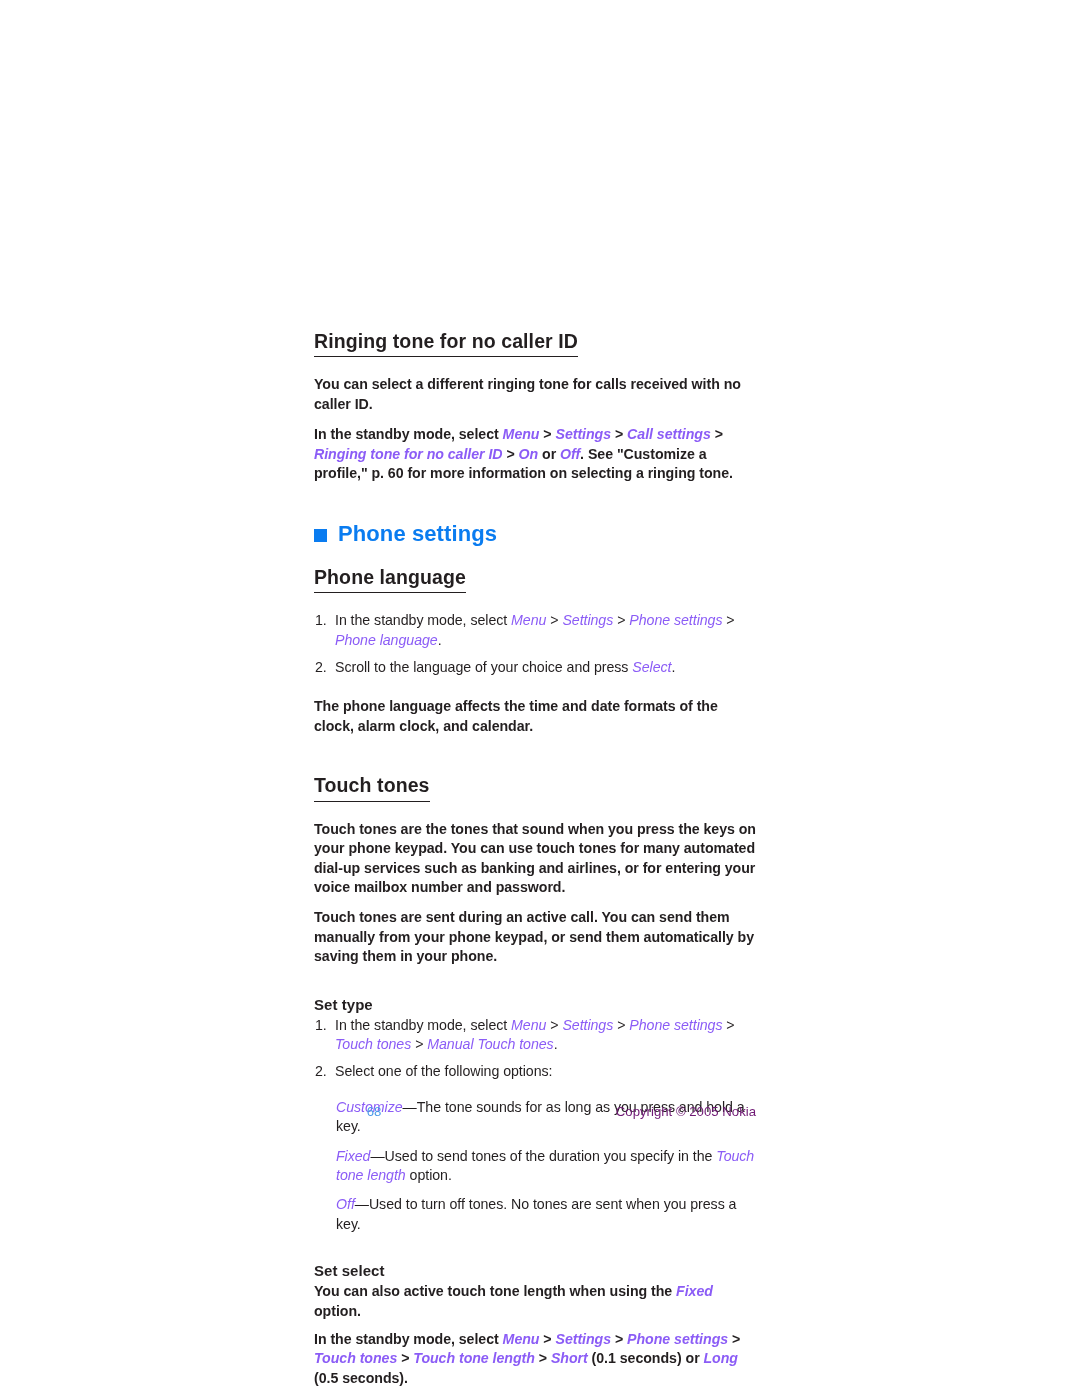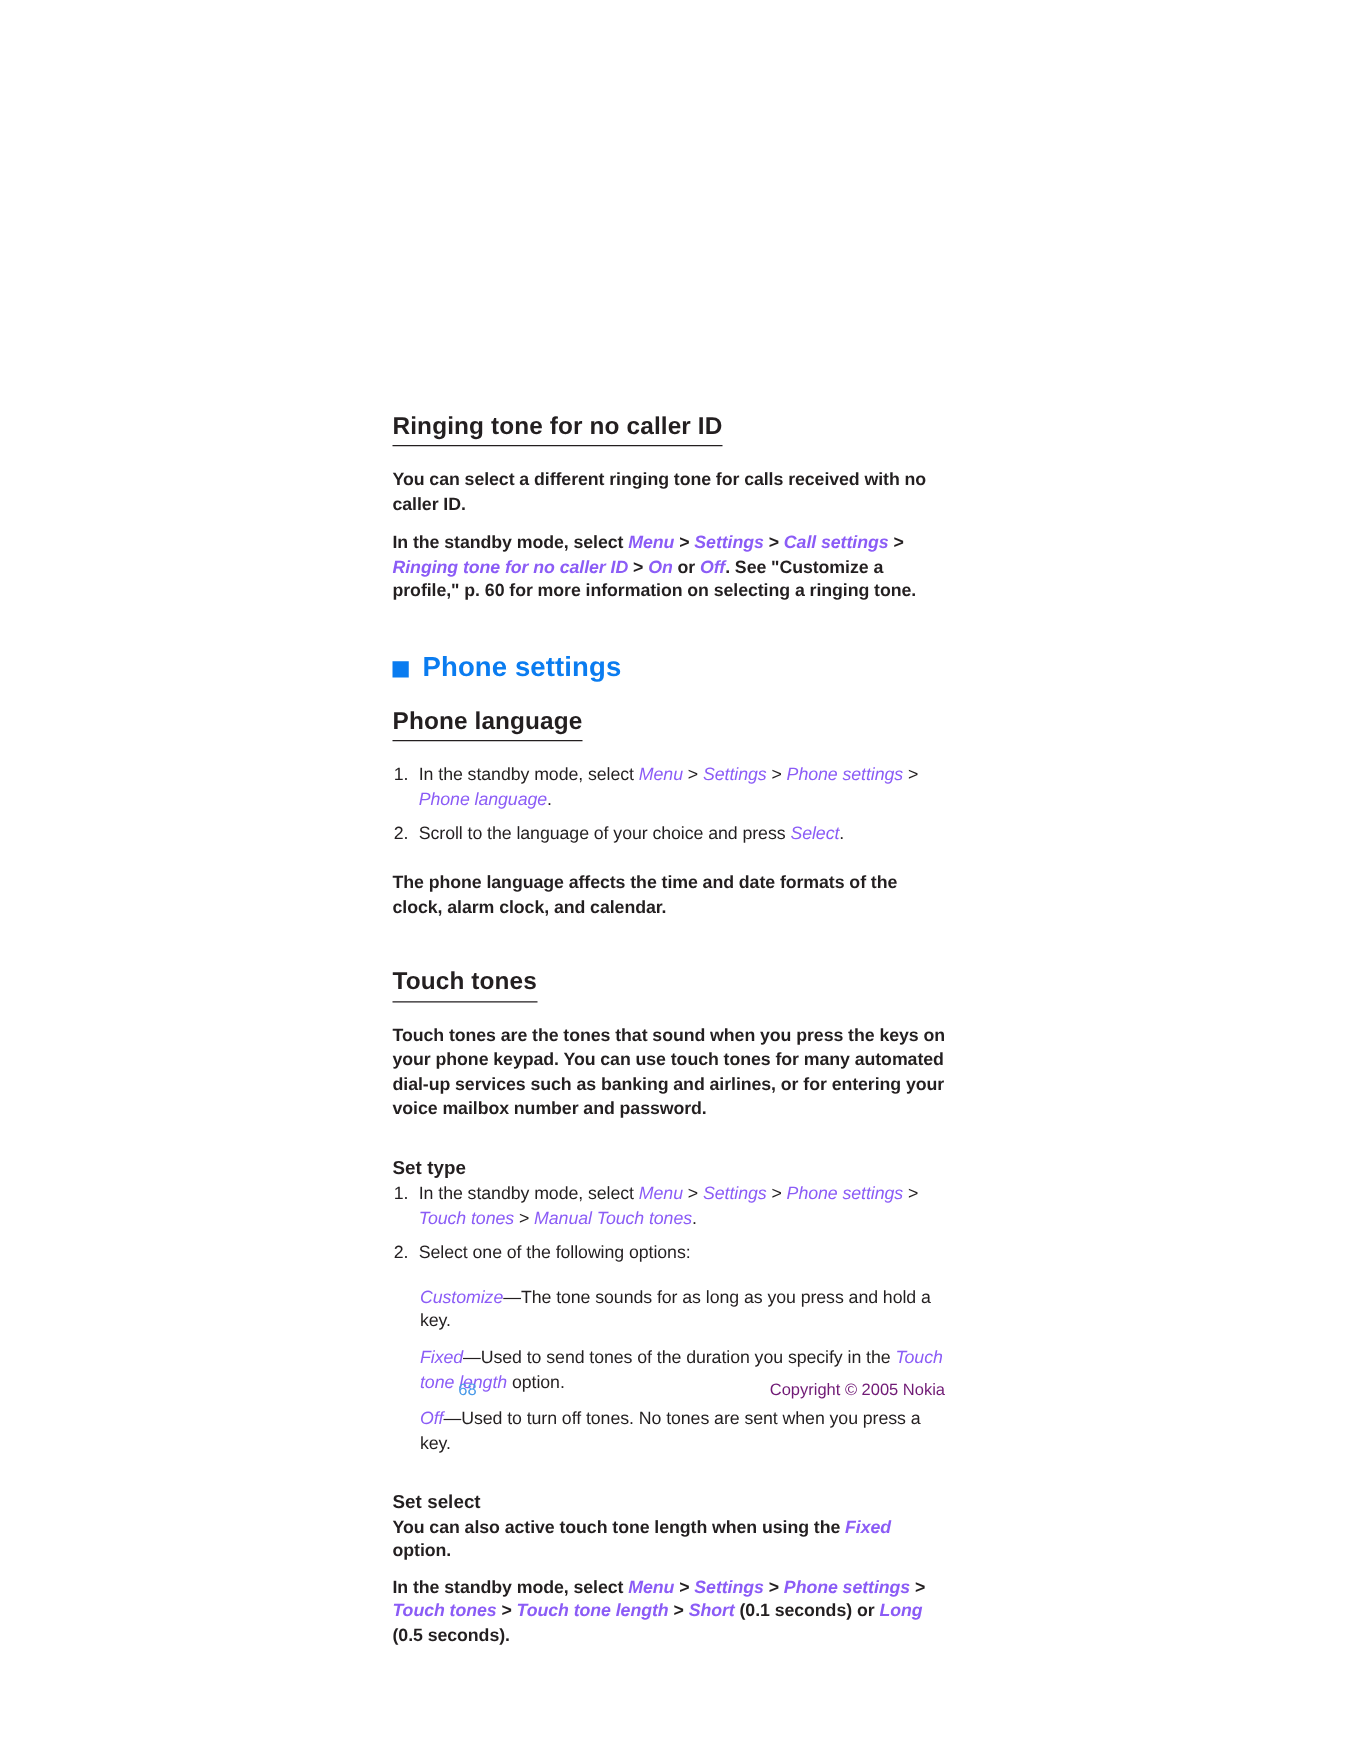--- a/index.html
+++ b/index.html
@@ -203,20 +203,21 @@
 
     <p class="doc-p">The phone language affects the time and date formats of the clock, alarm clock, and calendar.</p>
 
     <div class="gap-lg"></div>
 
     <div class="h2-wrap">
       <h2 class="doc-h2">Touch tones</h2>
     </div>
 
     <p class="doc-p">Touch tones are the tones that sound when you press the keys on your phone keypad. You can use touch tones for many automated dial-up services such as banking and airlines, or for entering your voice mailbox number and password.</p>
+    <p class="doc-p">Touch tones are sent during an active call. You can send them manually from your phone keypad, or send them automatically by saving them in your phone.</p>
 
     <div class="gap-md"></div>
 
     <h3 class="doc-h3">Set type</h3>
 
     <ol class="doc-ol">
       <li>
         <span class="num">1.</span><span>In the standby mode, select </span><span class="ui">Menu</span><span class="sep"> &gt; </span><span class="ui">Settings</span><span class="sep"> &gt; </span><span class="ui">Phone settings</span><span class="sep"> &gt; </span><span class="ui">Touch tones</span><span class="sep"> &gt; </span><span class="ui">Manual Touch tones</span><span>.</span>
       </li>
       <li>

